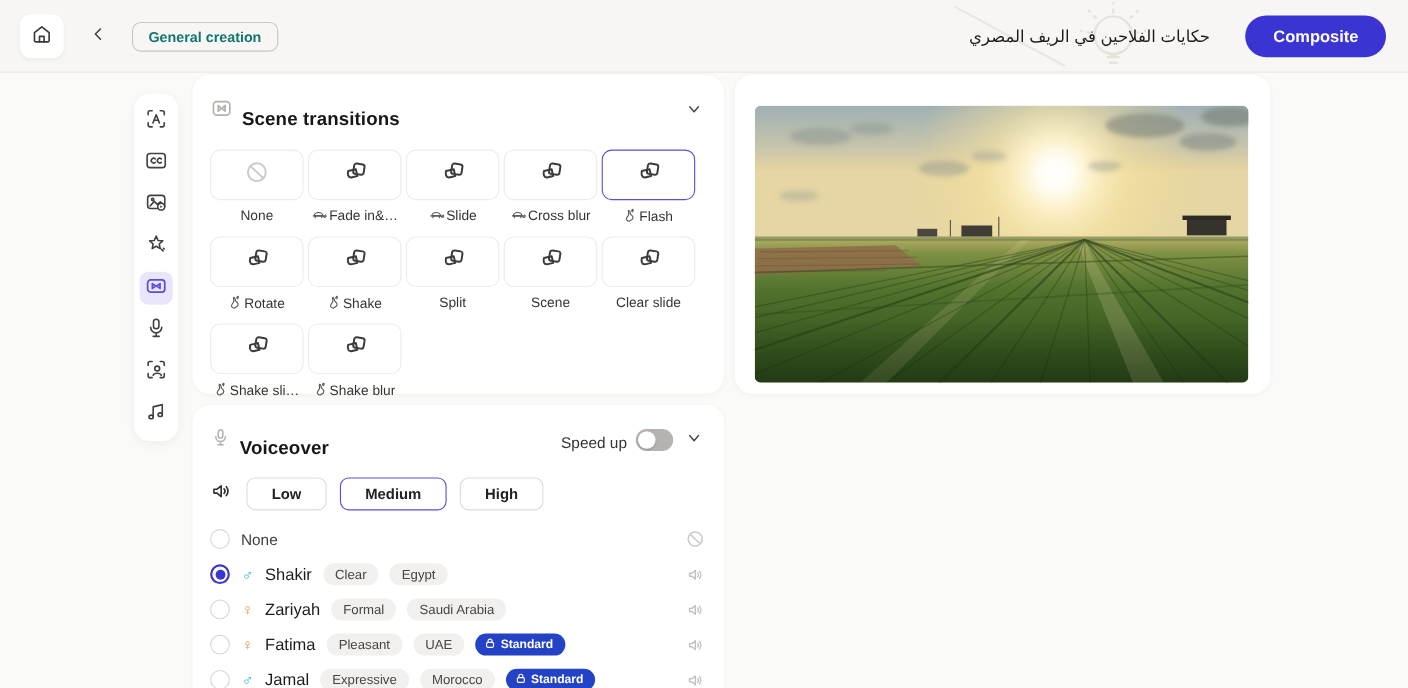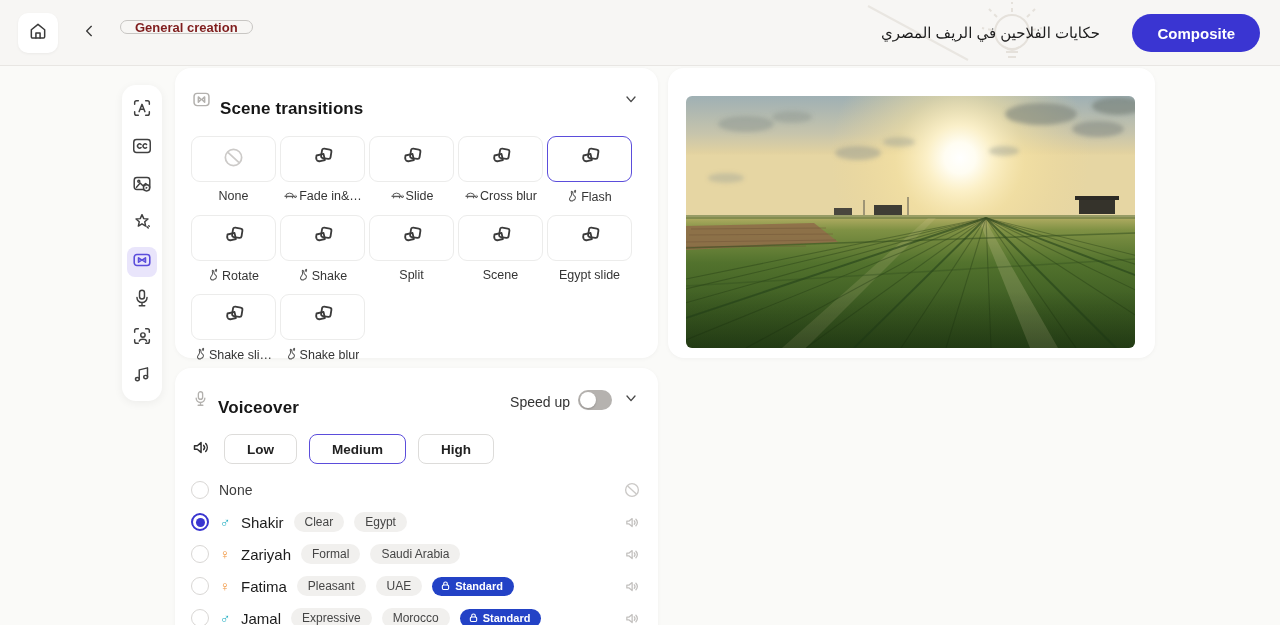--- a/index.html
+++ b/index.html
@@ -8,23 +8,23 @@
 
   
   .topbar { position:absolute; left:0; top:0; width:1280px; height:66px;
             background:#f7f6f4; border-bottom:1px solid #e8e6e3; z-index:5; }
   .doodles { position:absolute; left:0; top:0; width:1280px; height:66px; pointer-events:none; }
   .home-btn { position:absolute; left:18px; top:13px; width:40px; height:40px; background:#fff;
               border-radius:10px; display:flex; align-items:center; justify-content:center;
               box-shadow:0 1px 3px rgba(0,0,0,.05); cursor:pointer; }
   .back-btn { position:absolute; left:78px; top:21px; width:24px; height:24px; display:flex;
               align-items:center; justify-content:center; cursor:pointer; }
-  .crumb-btn { position:absolute; left:120px; top:20px; height:14px; padding:0 14px;
+  .crumb-btn { position:absolute; left:120px; top:20px; height:27px; padding:0 14px;
                border:1px solid #c8c6c3; border-radius:8px; background:transparent;
-               font-size:13px; font-weight:700; color:#7f1d1d; display:flex; align-items:center; }
+               font-size:13px; font-weight:700; color:#0f766e; display:flex; align-items:center; }
   .proj-title { position:absolute; right:180px; top:24px; font-size:15px; color:#1c1c1c;
                 direction:rtl; z-index:2; }
   .composite-btn { position:absolute; right:20px; top:14px; height:38px; padding:0 25px;
                    background:#3a35d2; border:none; border-radius:19px; color:#fff;
                    font-size:15px; font-weight:700; font-family:inherit; cursor:pointer; z-index:2; }
 
   
   .sidebar { position:absolute; left:122px; top:85px; width:40px; height:316px; background:#fff;
              border-radius:14px; box-shadow:0 2px 10px rgba(0,0,0,.06);
              display:flex; flex-direction:column; align-items:center; justify-content:space-around;
@@ -362,21 +362,21 @@
     </div>
 
     <div class="t-item">
       <div class="t-card">
           <span><svg width="24" height="24" viewBox="0 0 24 24" fill="none" stroke="#3b3b3b" stroke-width="1.8" stroke-linecap="round" stroke-linejoin="round">
               <rect x="10.5" y="4" width="9.5" height="9.5" rx="2" transform="rotate(9 15 9)"></rect>
               <path d="M5.5 10.5l7-1.6 1.4 6.1-4.6 1.1q-3 .7-3.8-1.6-.6-2 0-4z"></path>
             </svg></span>
         </div>
       <div class="t-label">
-          <span>Egypt slide</span>
+          <span>Clear slide</span>
         </div>
     </div>
 
     <div class="t-item">
       <div class="t-card">
           <span><svg width="24" height="24" viewBox="0 0 24 24" fill="none" stroke="#3b3b3b" stroke-width="1.8" stroke-linecap="round" stroke-linejoin="round">
               <rect x="10.5" y="4" width="9.5" height="9.5" rx="2" transform="rotate(9 15 9)"></rect>
               <path d="M5.5 10.5l7-1.6 1.4 6.1-4.6 1.1q-3 .7-3.8-1.6-.6-2 0-4z"></path>
             </svg></span>
         </div>

